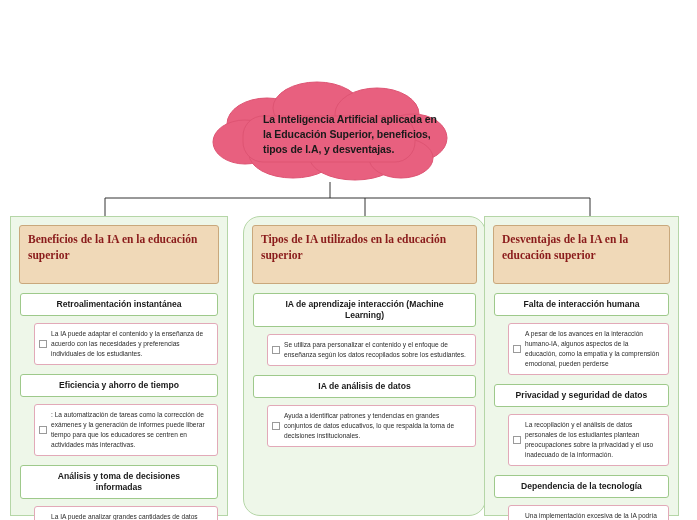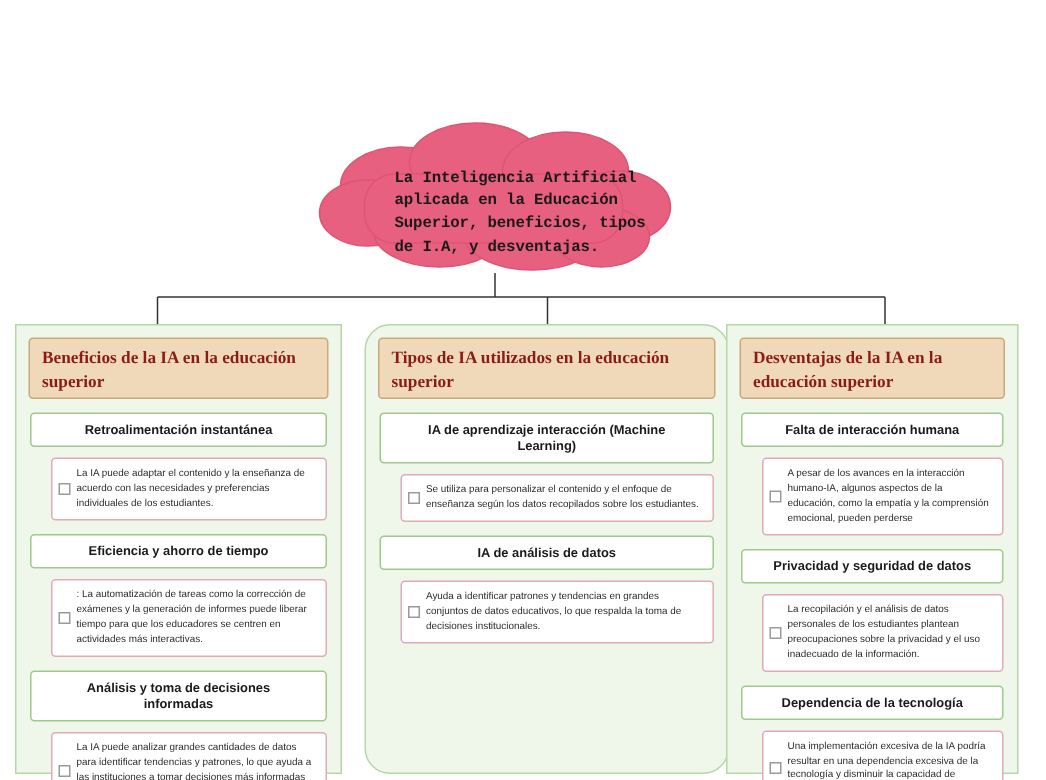--- a/index.html
+++ b/index.html
@@ -20,21 +20,20 @@
     height: 520px;
   }
 
   
   .cloud-wrap {
     position: absolute;
     left: 205px;
     top: 80px;
     width: 250px;
     height: 102px;
-    font-family: Liberation Mono, monospace;
   }
   .cloud-svg { position: absolute; left: 0; top: 0; }
   .cloud-text {
     position: absolute;
     left: 58px;
     top: 32px;
     width: 182px;
     font-size: 10.5px;
     font-weight: bold;
     color: #1a1a1a;
@@ -54,21 +53,21 @@
   }
   .branch.b1 { left: 10px;  width: 218px; height: 300px; }
   .branch.b2 { left: 243px; width: 243px; height: 300px; border-radius: 17px; }
   .branch.b3 { left: 484px; width: 195px; height: 300px; }
 
   .branch-head {
     margin: 8px 8px 0 8px;
     background: #f0d9b8;
     border: 1px solid #c9a87c;
     border-radius: 3px;
-    padding: 6px 8px 2px 8px;
+    padding: 6px 8px 20px 8px;
     font-family: "Liberation Serif", serif;
     font-size: 11.5px;
     font-weight: bold;
     color: #8a1b1b;
     line-height: 1.35;
     min-height: 38px;
   }
 
   .topic {
     margin: 9px 9px 0 9px;

